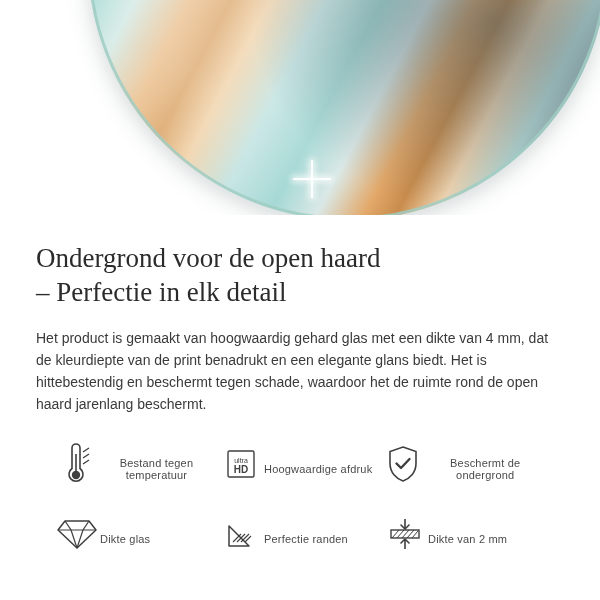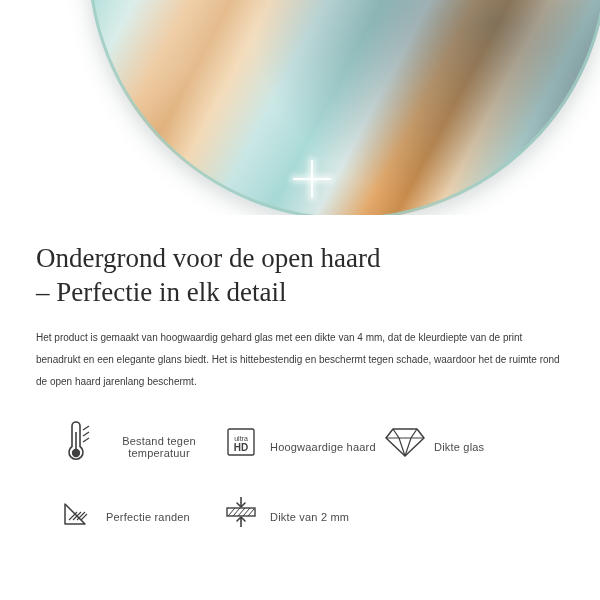--- a/index.html
+++ b/index.html
@@ -112,21 +112,21 @@
   .headline {
     font-family: "Liberation Serif", serif;
     font-size: 27px;
     line-height: 34px;
     color: #2b2b2b;
     font-weight: 400;
     margin: 0 0 18px 0;
     white-space: pre-line;
   }
   .body-copy {
-    font-size: 10px;
+    font-size: 14px;
     line-height: 22px;
     color: #3a3a3a;
     margin: 0;
     max-width: 528px;
   }
 
   
   .features {
     margin-top: 26px;
     padding: 0 18px;
@@ -145,21 +145,20 @@
     height: 46px;
     display: flex;
     align-items: center;
     justify-content: center;
     margin-bottom: 10px;
   }
   .feature-label {
     font-size: 11px;
     color: #4a4a4a;
     letter-spacing: 0.2px;
-    margin-left: 6px;
   }
   svg { display: block; }
 </style>
 </head>
 <body>
 
 <div class="page">
 
   <div class="hero">
     <div class="hero-plate"></div>
@@ -189,23 +188,32 @@
       </div>
 
       <div class="feature">
         <div class="feature-icon">
           <svg width="40" height="40" viewBox="0 0 40 40">
             <rect x="7" y="7" width="26" height="26" rx="1.5" fill="none" stroke="#3f3f3f" stroke-width="1.4"></rect>
             <text x="20" y="19" text-anchor="middle" font-family="Liberation Sans, sans-serif" font-size="7" fill="#3f3f3f">ultra</text>
             <text x="20" y="29" text-anchor="middle" font-family="Liberation Sans, sans-serif" font-size="10" font-weight="bold" fill="#3f3f3f">HD</text>
           </svg>
         </div>
-        <div class="feature-label">Hoogwaardige haard</div>
-      </div>
-
+        <div class="feature-label">Hoogwaardige afdruk</div>
+      </div>
+
+      <div class="feature">
+        <div class="feature-icon">
+          <svg width="40" height="44" viewBox="0 0 40 44">
+            <path d="M20 5l13 4.5v12c0 9-6.2 15.2-13 17.5-6.8-2.3-13-8.5-13-17.5v-12L20 5z" fill="none" stroke="#3f3f3f" stroke-width="1.6"></path>
+            <path d="M13.5 21.5l4.5 4.5 8.5-9" fill="none" stroke="#3f3f3f" stroke-width="2.4" stroke-linecap="round" stroke-linejoin="round"></path>
+          </svg>
+        </div>
+        <div class="feature-label">Beschermt de ondergrond</div>
+      </div>
 
       <div class="feature">
         <div class="feature-icon">
           <svg width="42" height="38" viewBox="0 0 42 38">
             <path d="M9 6h24l7 9-19 18L2 15 9 6z" fill="none" stroke="#3f3f3f" stroke-width="1.5" stroke-linejoin="round"></path>
             <path d="M2 15h38M9 6l6 9-6 0M33 6l-6 9 6 0M21 33l-6-18M21 33l6-18" fill="none" stroke="#3f3f3f" stroke-width="1.2"></path>
           </svg>
         </div>
         <div class="feature-label">Dikte glas</div>
       </div>

